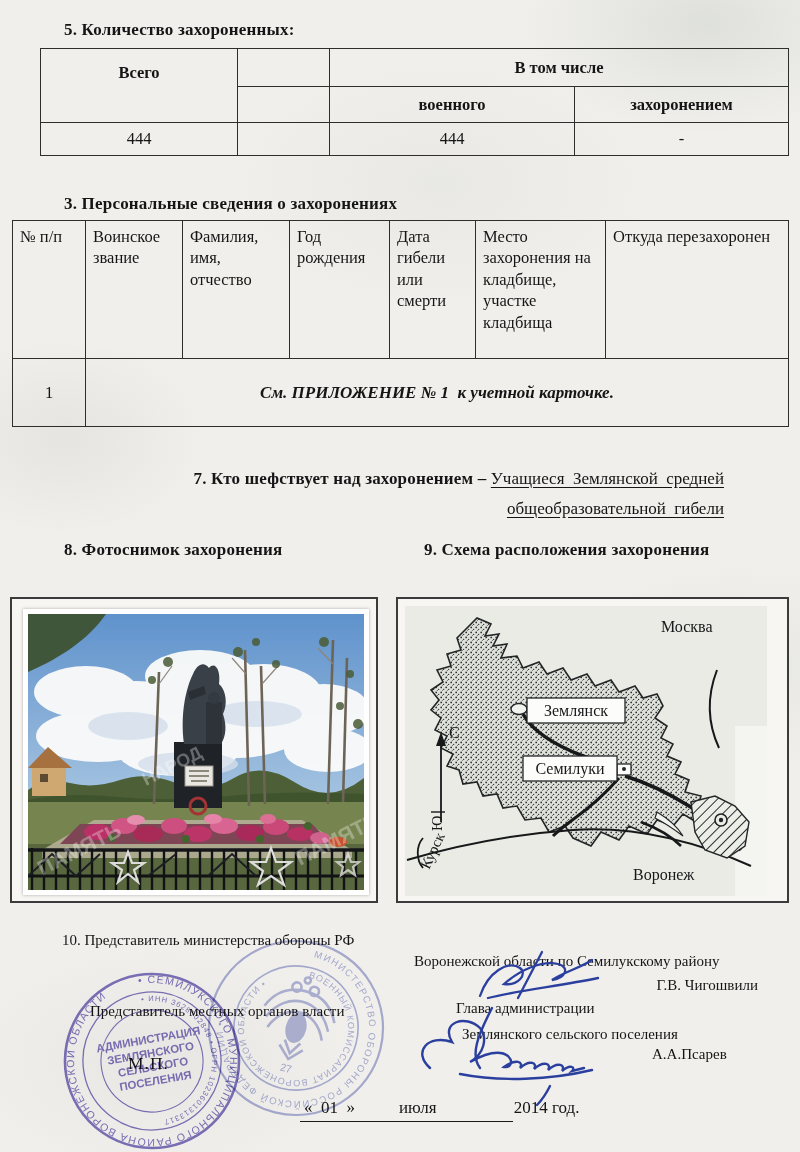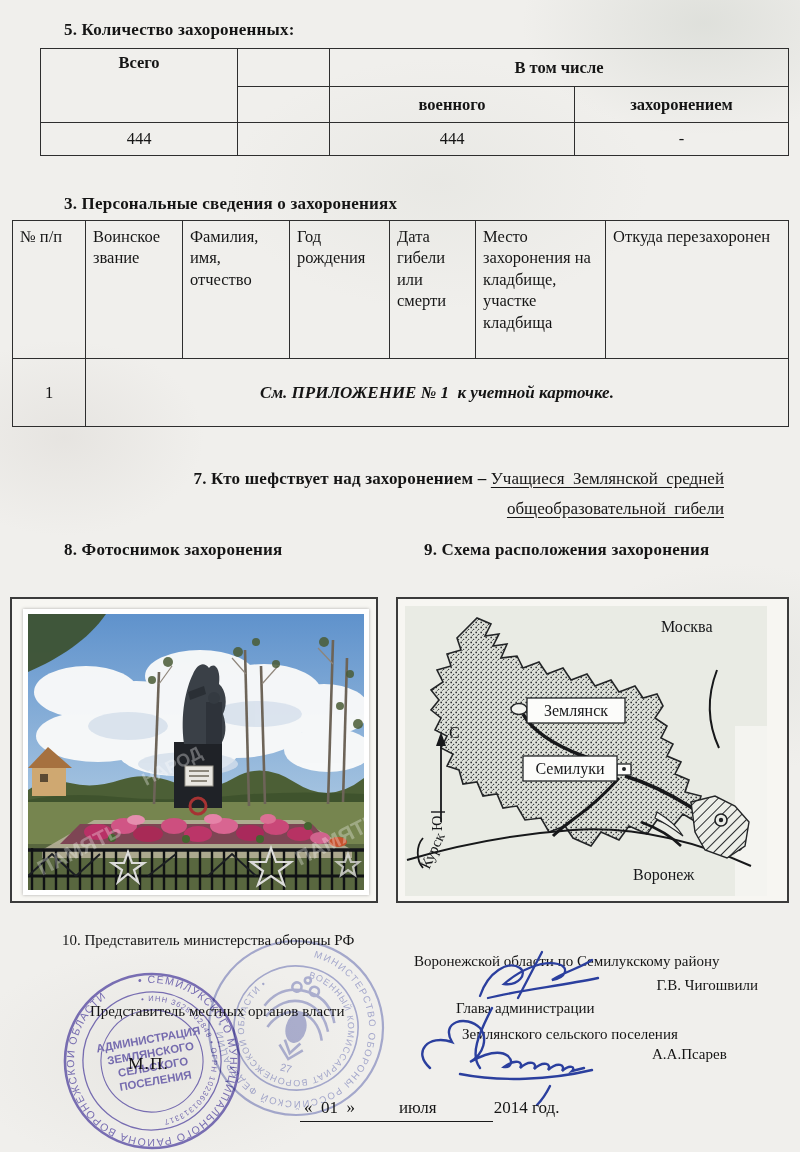--- a/index.html
+++ b/index.html
@@ -18,21 +18,21 @@
   }
   .abs { position:absolute;text-align:right; }
   .h { font-weight:bold; font-size:17px; letter-spacing:.2px; }
   .ws-pre { white-space:pre; }
 
   table { border-collapse:collapse; table-layout:fixed; }
   td { border:1.6px solid #2e2e2e; font-size:16.5px; }
   #t5 { left:40px; top:48px; width:748px; position:absolute; }
   #t5 td { text-align:center; vertical-align:middle; }
   #t5 .lbl { font-weight:bold; }
-  #t5 .span-top { vertical-align:top; padding-top:4px; }
+  #t5 .span-top { vertical-align:top; padding-top:14px; }
   #t6 { left:12px; top:220px; width:776px; position:absolute; }
   #t6 th { border:1.6px solid #2e2e2e; font-weight:normal; font-size:16.5px;
            text-align:left; vertical-align:top; padding:5px 6px 0 7px; line-height:1.3; }
   #t6 .note { text-align:center; font-weight:bold; font-style:italic; font-size:17px; }
   #t6 .rownum { text-align:center; }
 
   .sec7 { left:64px; top:464px; font-size:17px; line-height:30px; width:660px; }
   .sec7 b { letter-spacing:.2px; }
   .u7 { text-decoration:underline; text-underline-offset:3px; white-space:pre; }
   .sec7-l2 { margin-left:60px; }
@@ -48,21 +48,21 @@
   .s10 { font-size:15px; }
   .name-right { text-align:right; width:160px; }
   .mp { font-size:17.5px; letter-spacing:1px;padding-left:28px; }
 
   .stamp { position:absolute; mix-blend-mode:multiply; pointer-events:none; }
   .sig { position:absolute; pointer-events:none; }
 
   .dateline { left:300px; top:1098px; font-size:17px; }
   .dl-u { display:inline-block; border-bottom:1.7px solid #1a1a1a; padding:0 4px 3px 4px; }
   .dl-day { margin-right:44px; }
-  .dl-month { margin-right:52px; }
+  .dl-month { margin-right:72px; }
   .dl-year { margin-left:1px; }
 </style>
 </head>
 <body>
 
 <div class="page">
 
   <div class="abs h" style="left:64px; top:20px;">5. Количество захороненных:</div>
 
   <table id="t5">

